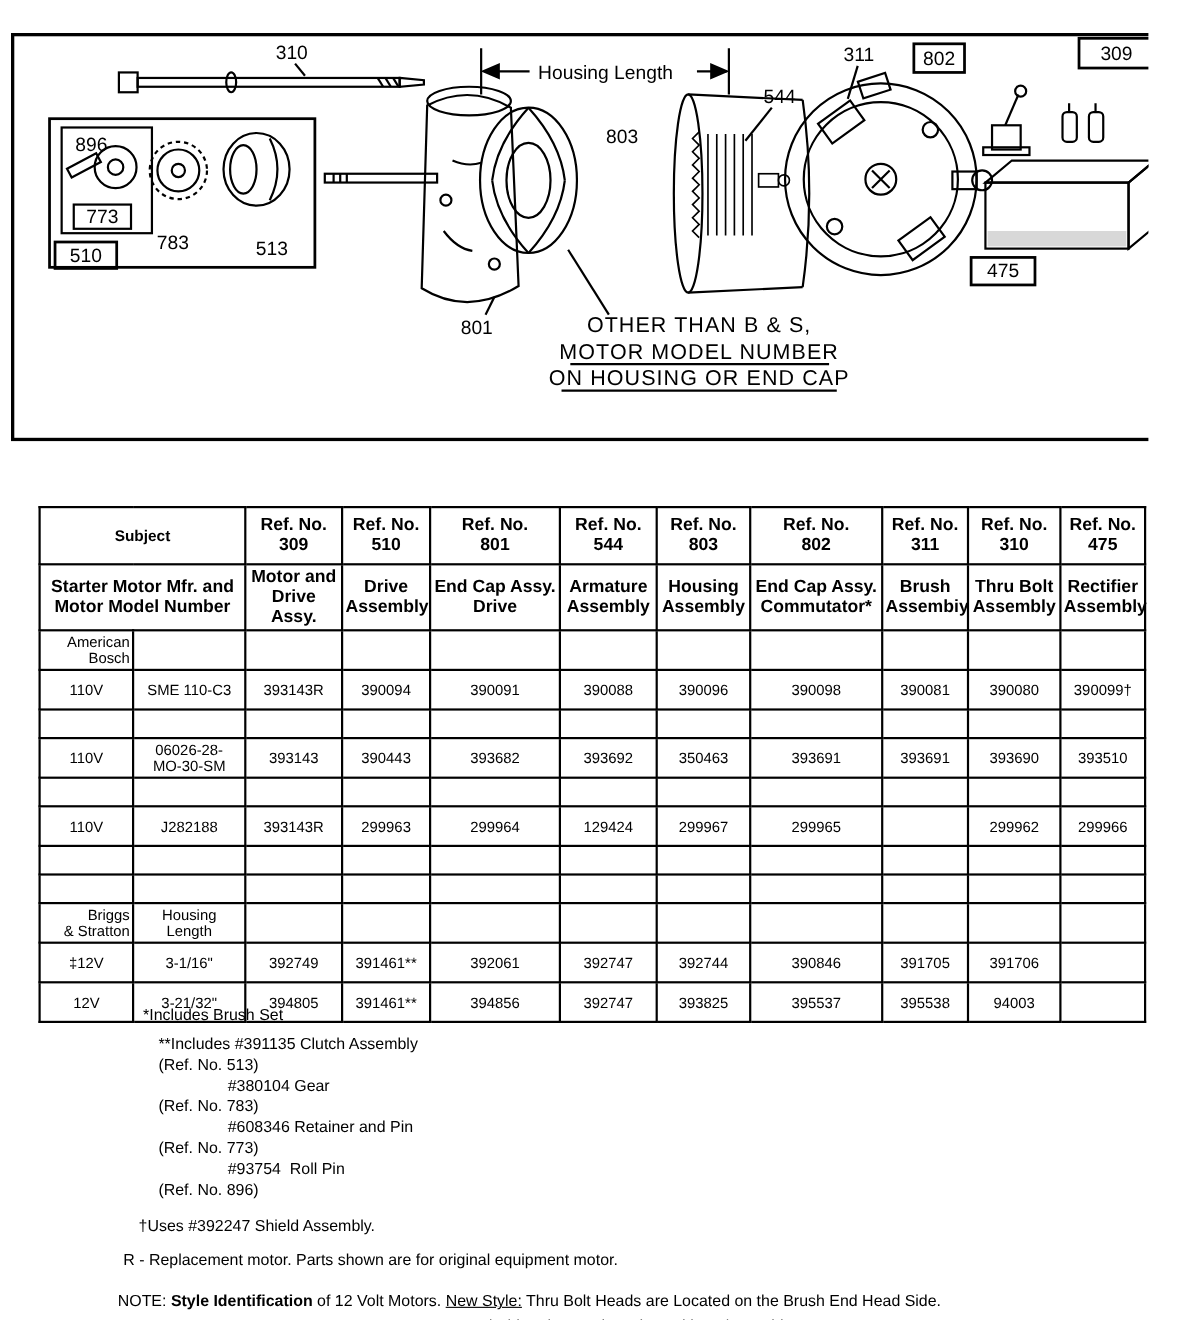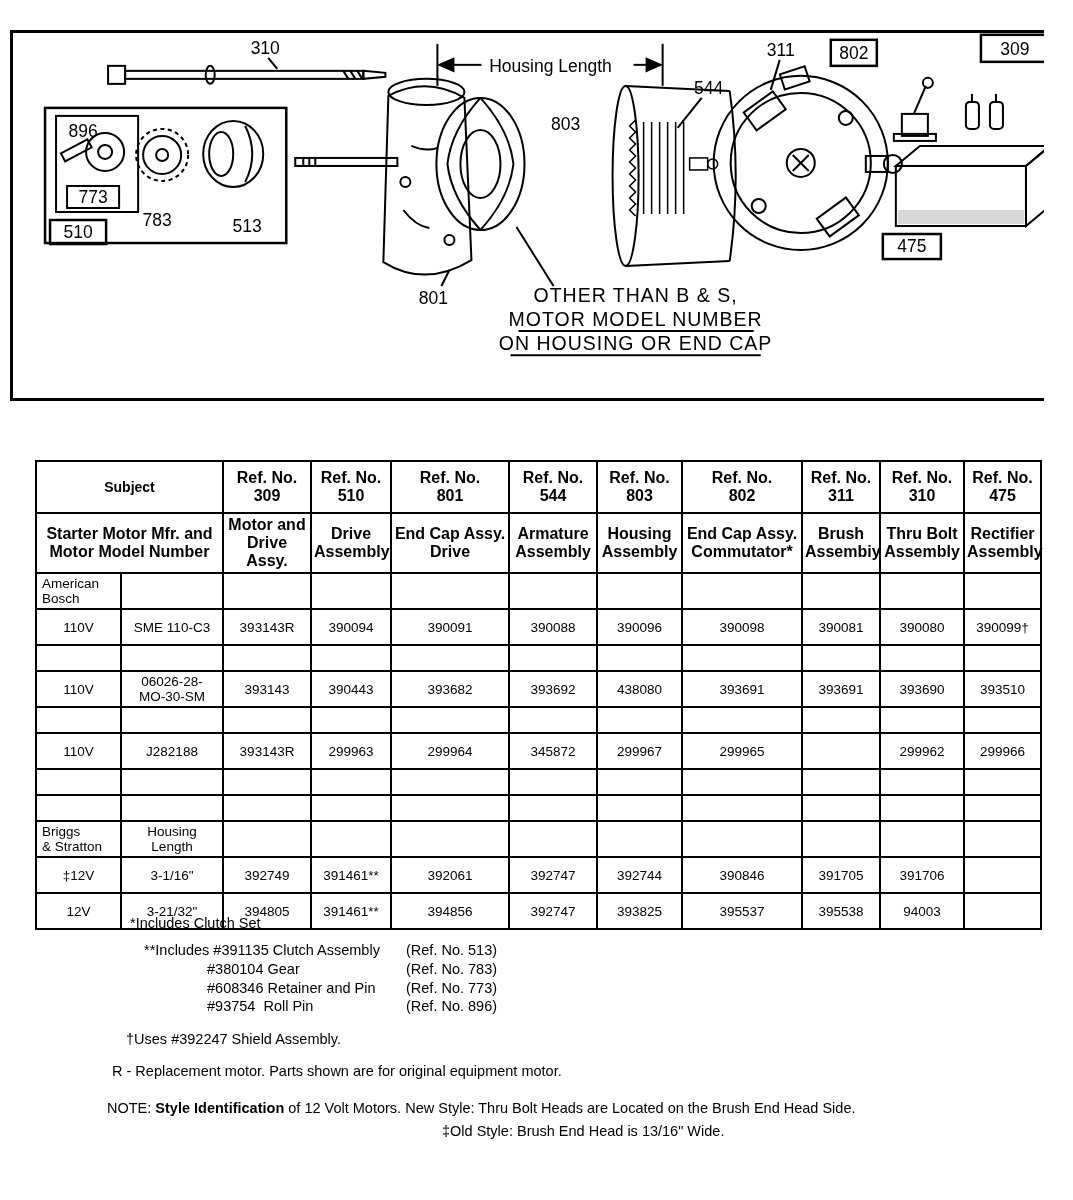--- a/index.html
+++ b/index.html
@@ -14,36 +14,36 @@
 
   
   .parts-table{position:absolute;left:35px;top:460px;width:1005px;border-collapse:collapse;table-layout:fixed;font-size:13.5px;background:#fff;}
   .parts-table th,.parts-table td{border:2px solid #000;white-space:pre-line;text-align:center;vertical-align:middle;padding:2px;font-family:"Liberation Sans",sans-serif;}
   .parts-table th{font-weight:bold;font-size:16px;}
   .h-row1 th{height:46px;border-radius:20px;}
   .h-row2 th{height:42px;}
   .group-row td{height:26px;}
   .data-row td{height:30px;}
   .spacer-row td{height:20px;}
-  td.lft{text-align:left;padding-left:5px;}
+  td.lft{text-align:right;padding-left:5px;}
   th.h-subject{font-size:14px;}
 
   
   .footnotes{position:absolute;left:112px;top:912px;width:900px;font-size:14.5px;line-height:1.3;}
   .fn-1{margin:2px 0 0 18px;}
   .f2{margin:8px 0 0 32px;}
-  .f2row{display:flex;}
+  .f2row{display:flex;flex-direction:column;}
   .f2row .f2l{display:inline-block;width:262px;white-space:pre;box-sizing:border-box;}
   .f2row.ind .f2l{padding-left:63px;}
   .fn-3{margin:14px 0 0 14px;}
   .fn-4{margin:13px 0 0 0;}
   .fn-note{margin:18px 0 0 -5px;}
   .fn-note2{margin:4px 0 0 330px;}
   .bold{font-weight:bold;}
-  .ul{}
+  .ul{text-decoration:underline;}
 </style>
 </head>
 <body>
 
 <div class="page">
 
   <div class="diagram-frame">
     <svg viewBox="0 0 1043 363">
       <g stroke="#000" stroke-width="2" fill="none">
 
@@ -291,21 +291,21 @@
           <td class="sp"></td>
         </tr>
         <tr class="data-row">
           <td class="c1 ctr">110V</td>
           <td class="c2">06026-28-
 MO-30-SM</td>
           <td class="val">393143</td>
           <td class="val">390443</td>
           <td class="val">393682</td>
           <td class="val">393692</td>
-          <td class="val">438080</td>
+          <td class="val">350463</td>
           <td class="val">393691</td>
           <td class="val">393691</td>
           <td class="val">393690</td>
           <td class="val">393510</td>
         </tr>
         <tr class="spacer-row">
           <td class="sp"></td>
           <td class="sp"></td>
           <td class="sp"></td>
           <td class="sp"></td>
@@ -316,21 +316,21 @@
           <td class="sp"></td>
           <td class="sp"></td>
           <td class="sp"></td>
         </tr>
         <tr class="data-row">
           <td class="c1 ctr">110V</td>
           <td class="c2">J282188</td>
           <td class="val">393143R</td>
           <td class="val">299963</td>
           <td class="val">299964</td>
-          <td class="val">345872</td>
+          <td class="val">129424</td>
           <td class="val">299967</td>
           <td class="val">299965</td>
           <td class="val"></td>
           <td class="val">299962</td>
           <td class="val">299966</td>
         </tr>
         <tr class="spacer-row">
           <td class="sp"></td>
           <td class="sp"></td>
           <td class="sp"></td>
@@ -394,21 +394,21 @@
           <td class="val">393825</td>
           <td class="val">395537</td>
           <td class="val">395538</td>
           <td class="val">94003</td>
           <td class="val"></td>
         </tr>
       </tbody>
   </table>
 
   <div class="footnotes">
-    <div class="fn-1">*Includes Clutch Set</div>
+    <div class="fn-1">*Includes Brush Set</div>
 
     <div class="f2">
       <div class="f2row">
         <span class="f2l">**Includes #391135 Clutch Assembly</span>
         <span class="f2r">(Ref. No. 513)</span>
       </div>
       <div class="f2row ind">
         <span class="f2l">#380104 Gear</span>
         <span class="f2r">(Ref. No. 783)</span>
       </div>

